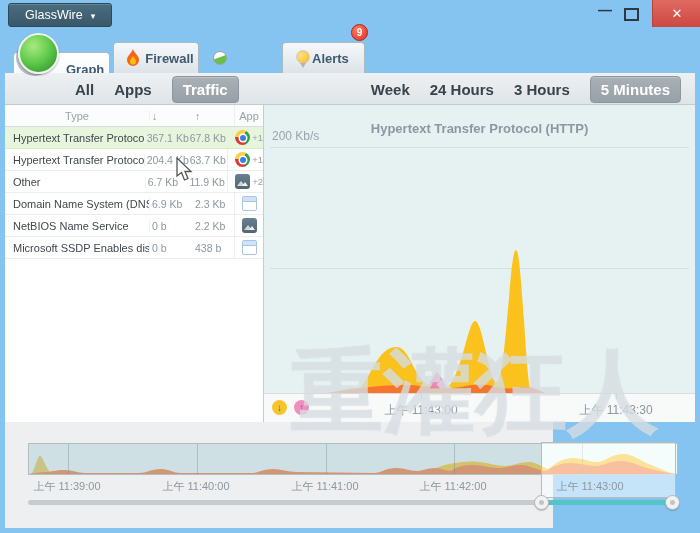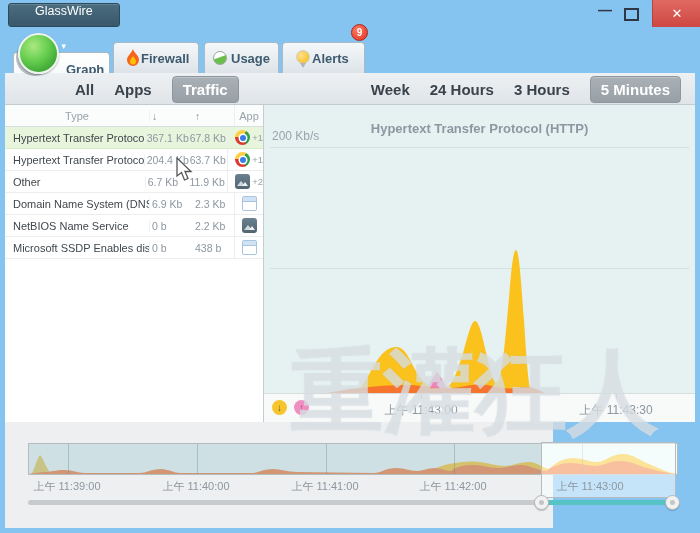--- a/index.html
+++ b/index.html
@@ -4,27 +4,26 @@
 <style>
   html,body{margin:0;padding:0;background:#555;}
   #app{
     position:relative;width:700px;height:533px;overflow:hidden;
     background:#85c4f1;
     font-family:"Liberation Sans","DejaVu Sans",sans-serif;
     -webkit-font-smoothing:antialiased;
   }
   
   .app-btn{
-    position:absolute;left:8px;top:3px;height:22px;padding:0 26px;
-    display:flex;align-items:center;gap:22px;
+    position:absolute;left:8px;top:3px;height:22px;padding:0 16px;
+    display:flex;align-items:center;gap:8px;
     background:linear-gradient(#4a6d80,#39586a);
     border:1px solid #2b4a5c;border-radius:3px;
     color:#fff;font-size:12.5px;cursor:default;
     box-shadow:inset 0 1px 0 rgba(255,255,255,.15);
-    flex-direction:column;
   }
   .app-btn .arrow{font-size:9px;margin-top:1px;}
   .winctl-min,.winctl-max{position:absolute;top:6px;color:#2f3744;}
   .winctl-min{left:598px;top:2px;font-size:14px;font-weight:bold;}
   .winctl-max{left:624px;top:8px;width:11px;height:9px;border:2px solid #2f3744;}
   .winctl-close{
     position:absolute;left:652px;top:0;width:48px;height:27px;
     background:linear-gradient(#e06a62,#ce4742);
     display:flex;align-items:center;justify-content:center;
     color:#fff;font-size:13px;font-weight:bold;
@@ -32,21 +31,21 @@
   }
   
   .tab{
     position:absolute;top:42px;height:31px;border:1px solid #a9bac4;border-bottom:none;
     border-radius:4px 4px 0 0;background:linear-gradient(#f5f8fa,#dde3e8);
     display:flex;align-items:center;box-sizing:border-box;
     color:#3d5a6e;font-size:13px;font-weight:bold;
   }
   .tab.active{top:52px;height:33px;background:linear-gradient(#ffffff,#f4f7f9);}
   #tab-graph{left:13px;width:97px;padding-left:52px;}
-  #tab-firewall{left:113px;width:86px;padding-left:27px;}
+  #tab-firewall{left:113px;width:86px;padding-left:27px;justify-content:center;}
   #tab-usage{left:204px;width:75px;padding-left:26px;}
   #tab-alerts{left:282px;width:83px;padding-left:29px;}
   .gw-logo{
     position:absolute;left:18px;top:33px;width:37px;height:37px;border-radius:50%;
     background:radial-gradient(circle at 36% 30%,#a9e97f,#63cc4e 45%,#3da534 78%,#2c8f2a);
     border:2px solid #eef4ee;
     box-shadow:0 1px 2px rgba(0,0,0,.35),-4px 4px 0 -2px rgba(140,152,158,.6);
     z-index:5;
   }
   .flame-icon{position:absolute;left:126px;top:49px;width:14px;height:17px;}
@@ -201,23 +200,20 @@
   <div class="winctl-max"></div>
   <div class="winctl-close">✕</div>
 
   <div class="gw-logo"></div>
   <div id="tab-graph" class="tab active">
     <span>Graph</span>
   </div>
   <div id="tab-firewall" class="tab">
     <span>Firewall</span>
   </div>
-  <div id="tab-usage" class="tab">
-    <span>Usage</span>
-  </div>
   <div id="tab-alerts" class="tab">
     <span>Alerts</span>
   </div>
   <svg class="flame-icon" viewBox="0 0 14 17">
     <path d="M7 0 C8 4 13 6 13 11 A6 6 0 0 1 1 11 C1 7 5 5 7 0 Z" fill="#f4651e"></path>
     <path d="M7 7 C7.8 9 10 10 10 12.5 A3 3 0 0 1 4 12.5 C4 10.5 6 9 7 7 Z" fill="#ffc107"></path>
   </svg>
   <div class="usage-icon"></div>
   <div class="alert-pin"></div>
   <div class="alerts-badge">9</div>

